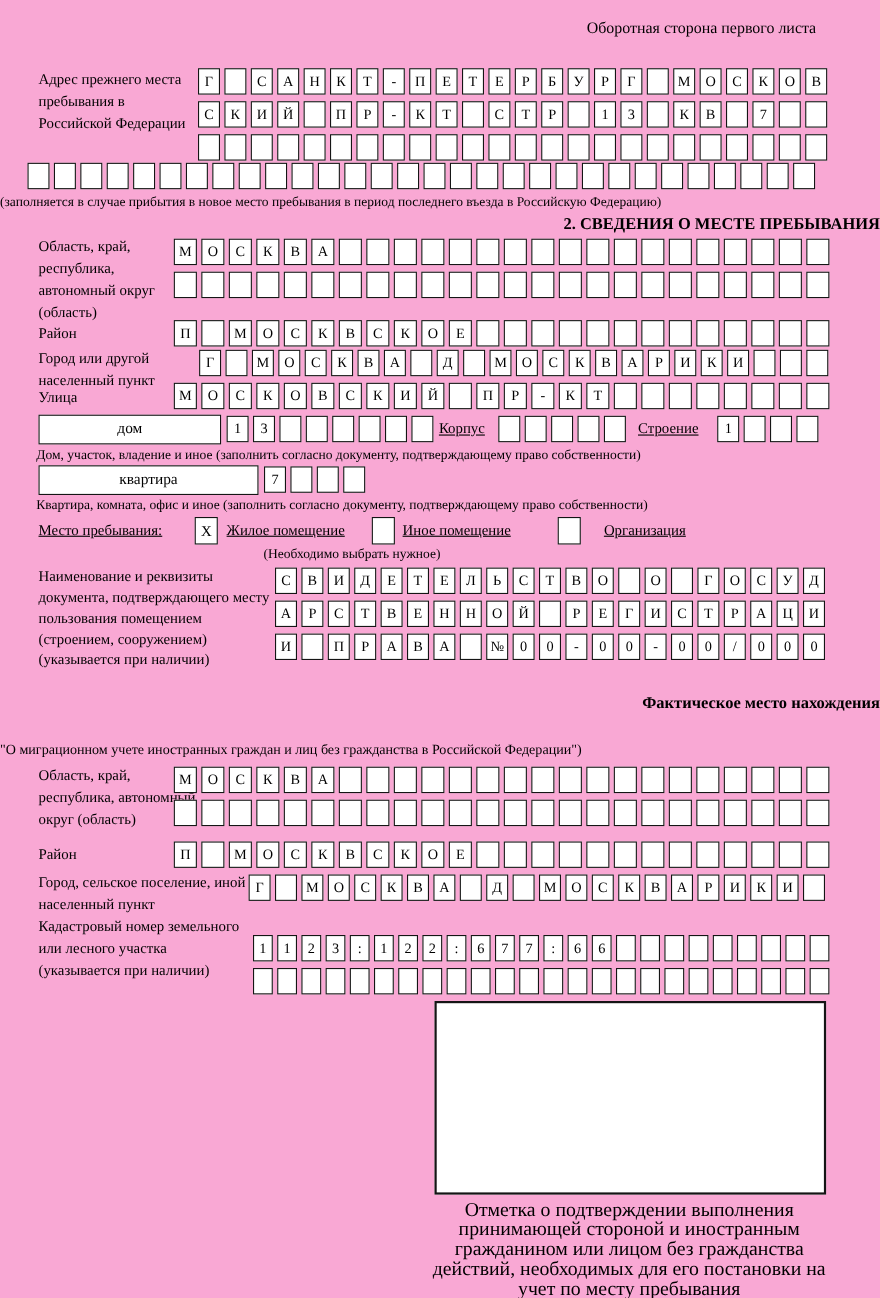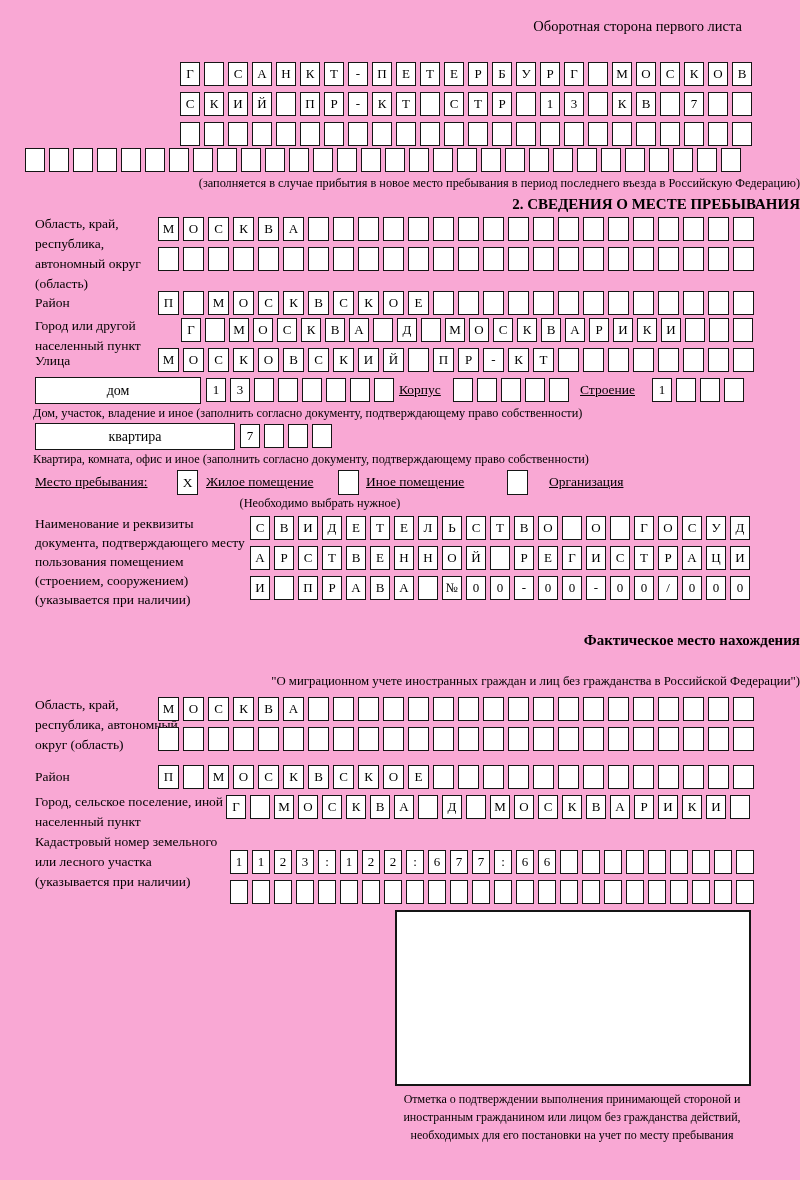--- a/index.html
+++ b/index.html
@@ -1,42 +1,43 @@
 <!DOCTYPE html>
 <html><head>
 <meta charset="utf-8">
 <style>
   html,body{margin:0;padding:0;background:#fff;}
   .page{position:relative;width:800px;height:1180px;background:#f9a8d4;color:#000;
         font-family:"Liberation Serif","DejaVu Serif",serif;overflow:hidden;}
   .corner{position:absolute;top:18px;right:58px;font-size:14.5px;}
   .lbl{position:absolute;font-size:13.5px;line-height:20px;}
   .cap{position:absolute;font-size:12.3px;white-space:nowrap;}
-  .cap.center{left:0;width:100%;text-align:right;white-space:normal;}
+  .cap.center{left:0;width:100%;text-align:left;white-space:normal;}
   .title{position:absolute;left:0;width:100%;text-align:right;font-weight:bold;font-size:15px;}
   .cellrow{position:absolute;display:flex;gap:4px;}
   .cell{box-sizing:border-box;flex:0 0 auto;width:20px;height:24px;border:1.7px solid #151515;
         display:flex;align-items:center;justify-content:center;font-size:13px;background:#fff;}
   .cellrow.wide .cell{width:21px;}
   .cellrow.narrow .cell{width:18px;}
   .widebox{position:absolute;box-sizing:border-box;border:1.8px solid #151515;height:27px;
         display:flex;align-items:center;justify-content:center;font-size:14px;background:#fff;}
   .checkcell{position:absolute;box-sizing:border-box;width:21px;height:25px;border:1.7px solid #151515;
         display:flex;align-items:center;justify-content:center;font-size:13.5px;background:#fff;}
   .inlinelbl{position:absolute;font-size:13.5px;white-space:nowrap;text-decoration:underline;}
   .stamp{position:absolute;border:2px solid #151515;background:#fff;}
-  .stampcap{position:absolute;font-size:12px;line-height:18px;text-align:center;}
+  .stampcap{position:absolute;font-size:18px;line-height:18px;text-align:center;}
 </style>
 </head>
 <body>
 
 <div class="page">
 
   <div class="corner">Оборотная сторона первого листа</div>
 
+  <div class="lbl" style="left:35px;top:62px;width:148px">Адрес прежнего места пребывания в Российской Федерации</div>
   <div class="cellrow" style="left:180px;top:62px">
       <span class="cell">Г</span>
       <span class="cell"></span>
       <span class="cell">С</span>
       <span class="cell">А</span>
       <span class="cell">Н</span>
       <span class="cell">К</span>
       <span class="cell">Т</span>
       <span class="cell">-</span>
       <span class="cell">П</span>

